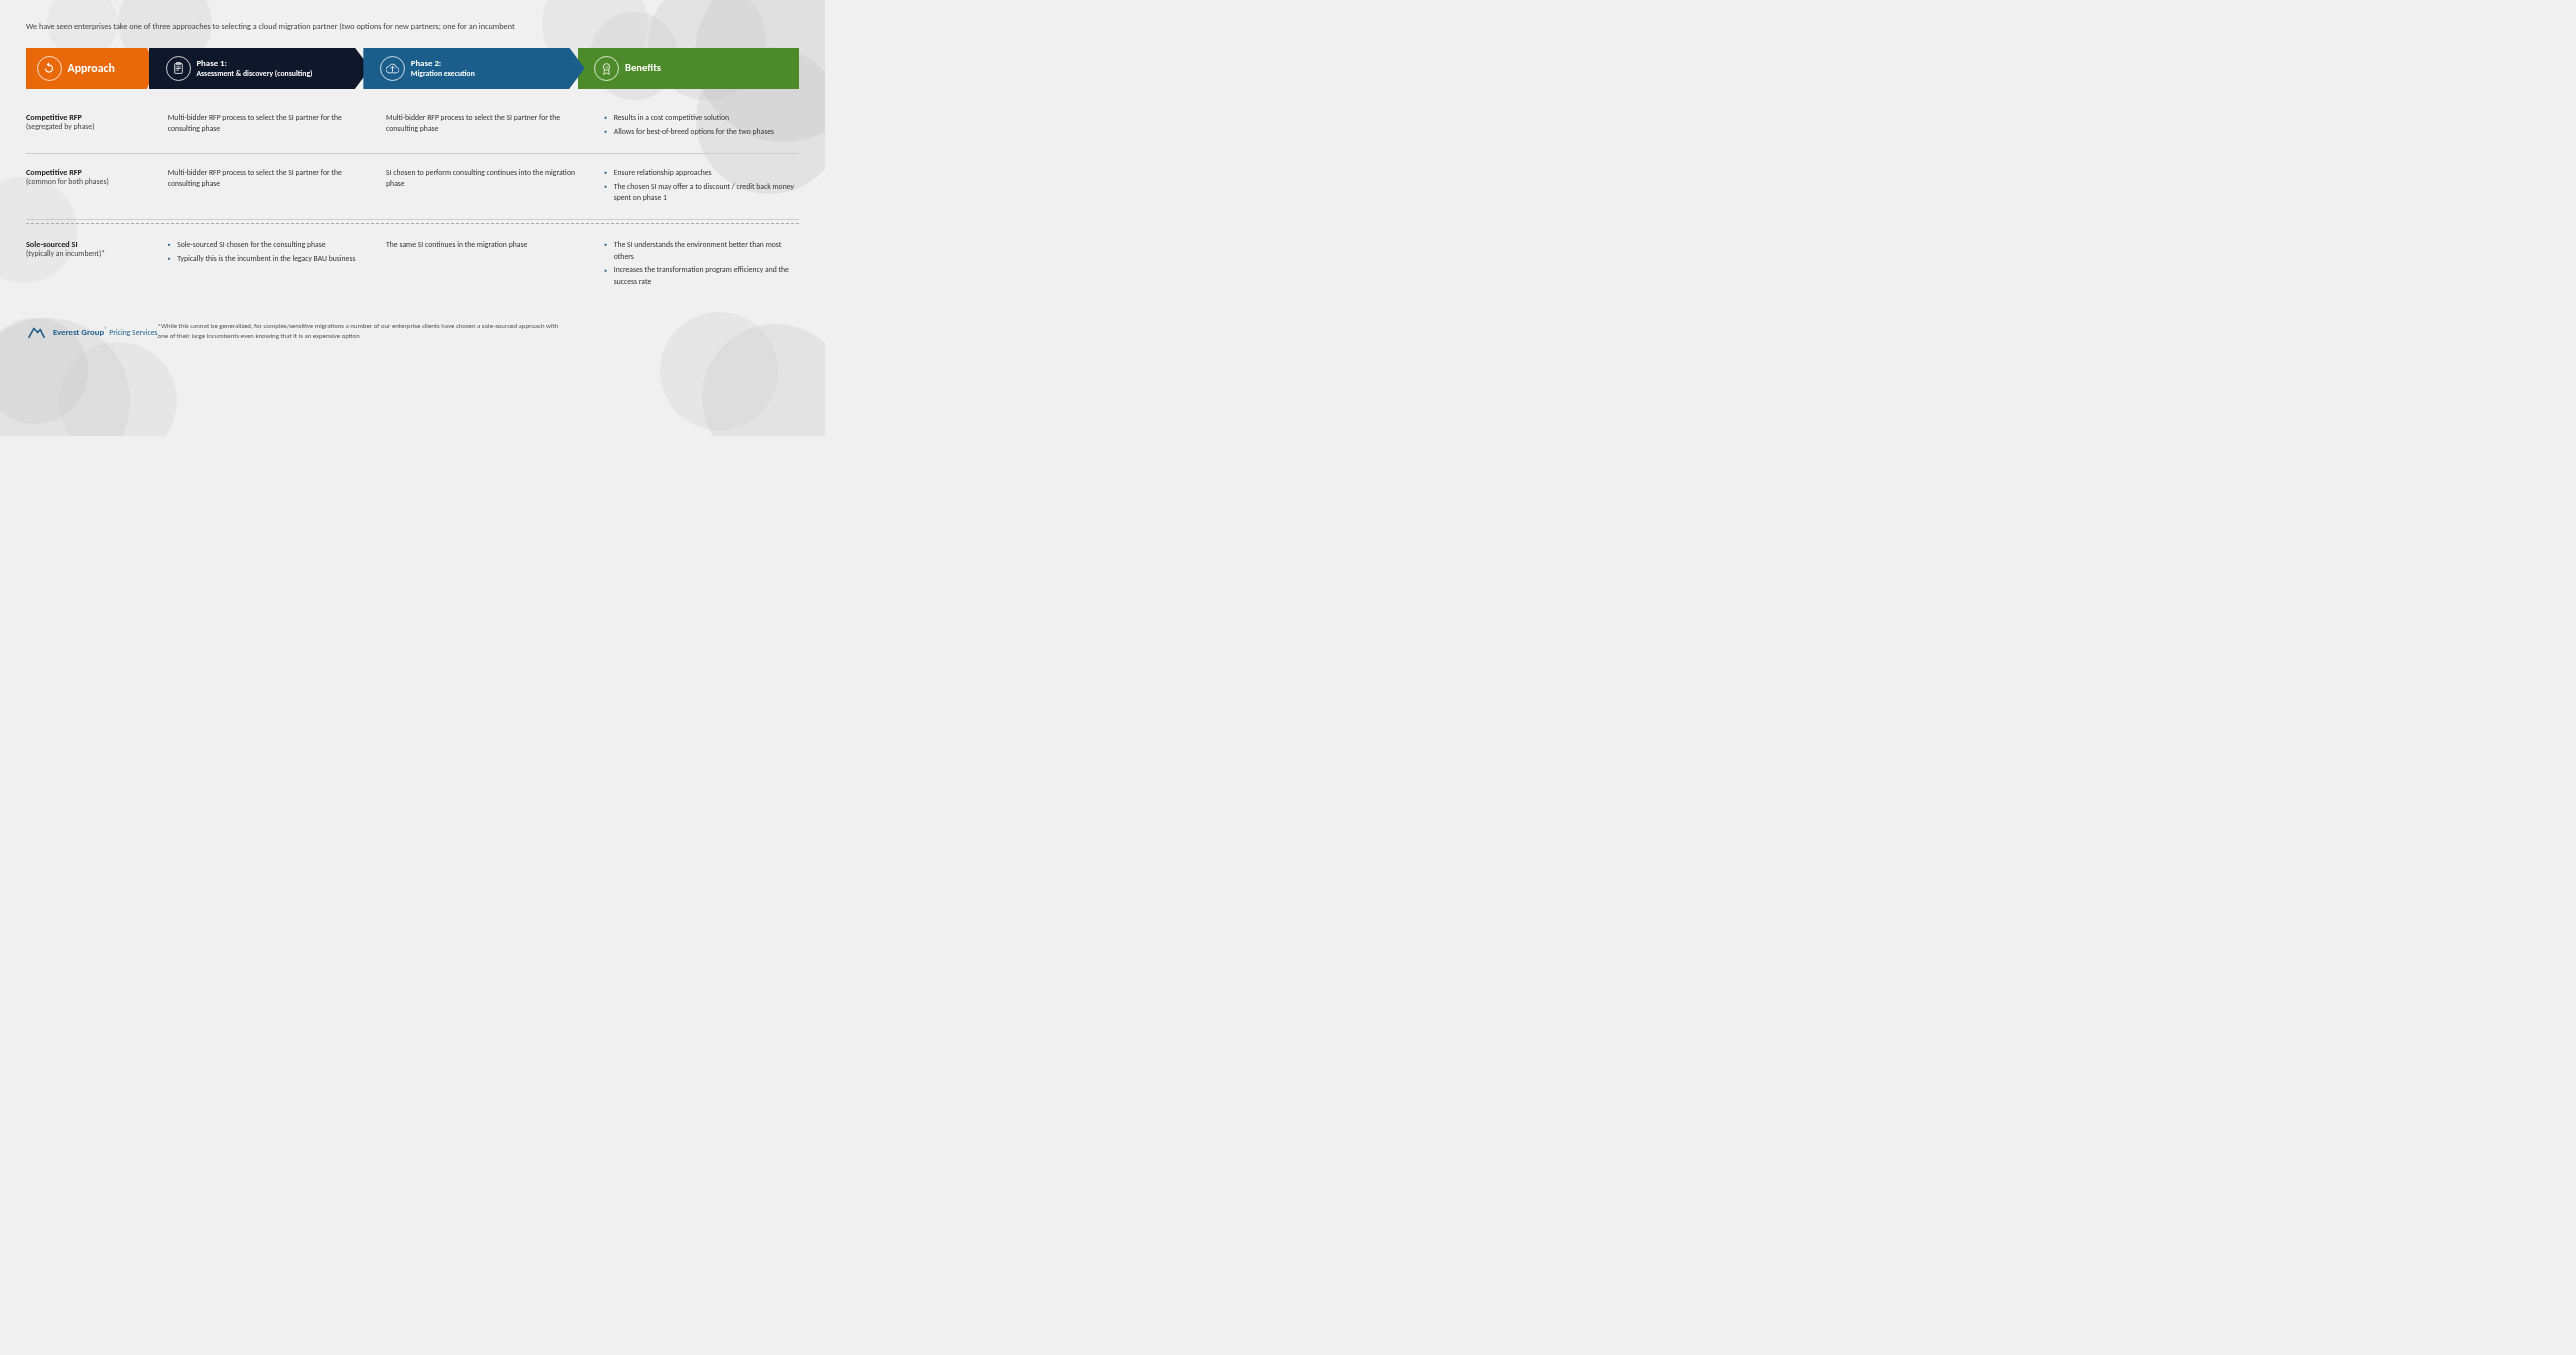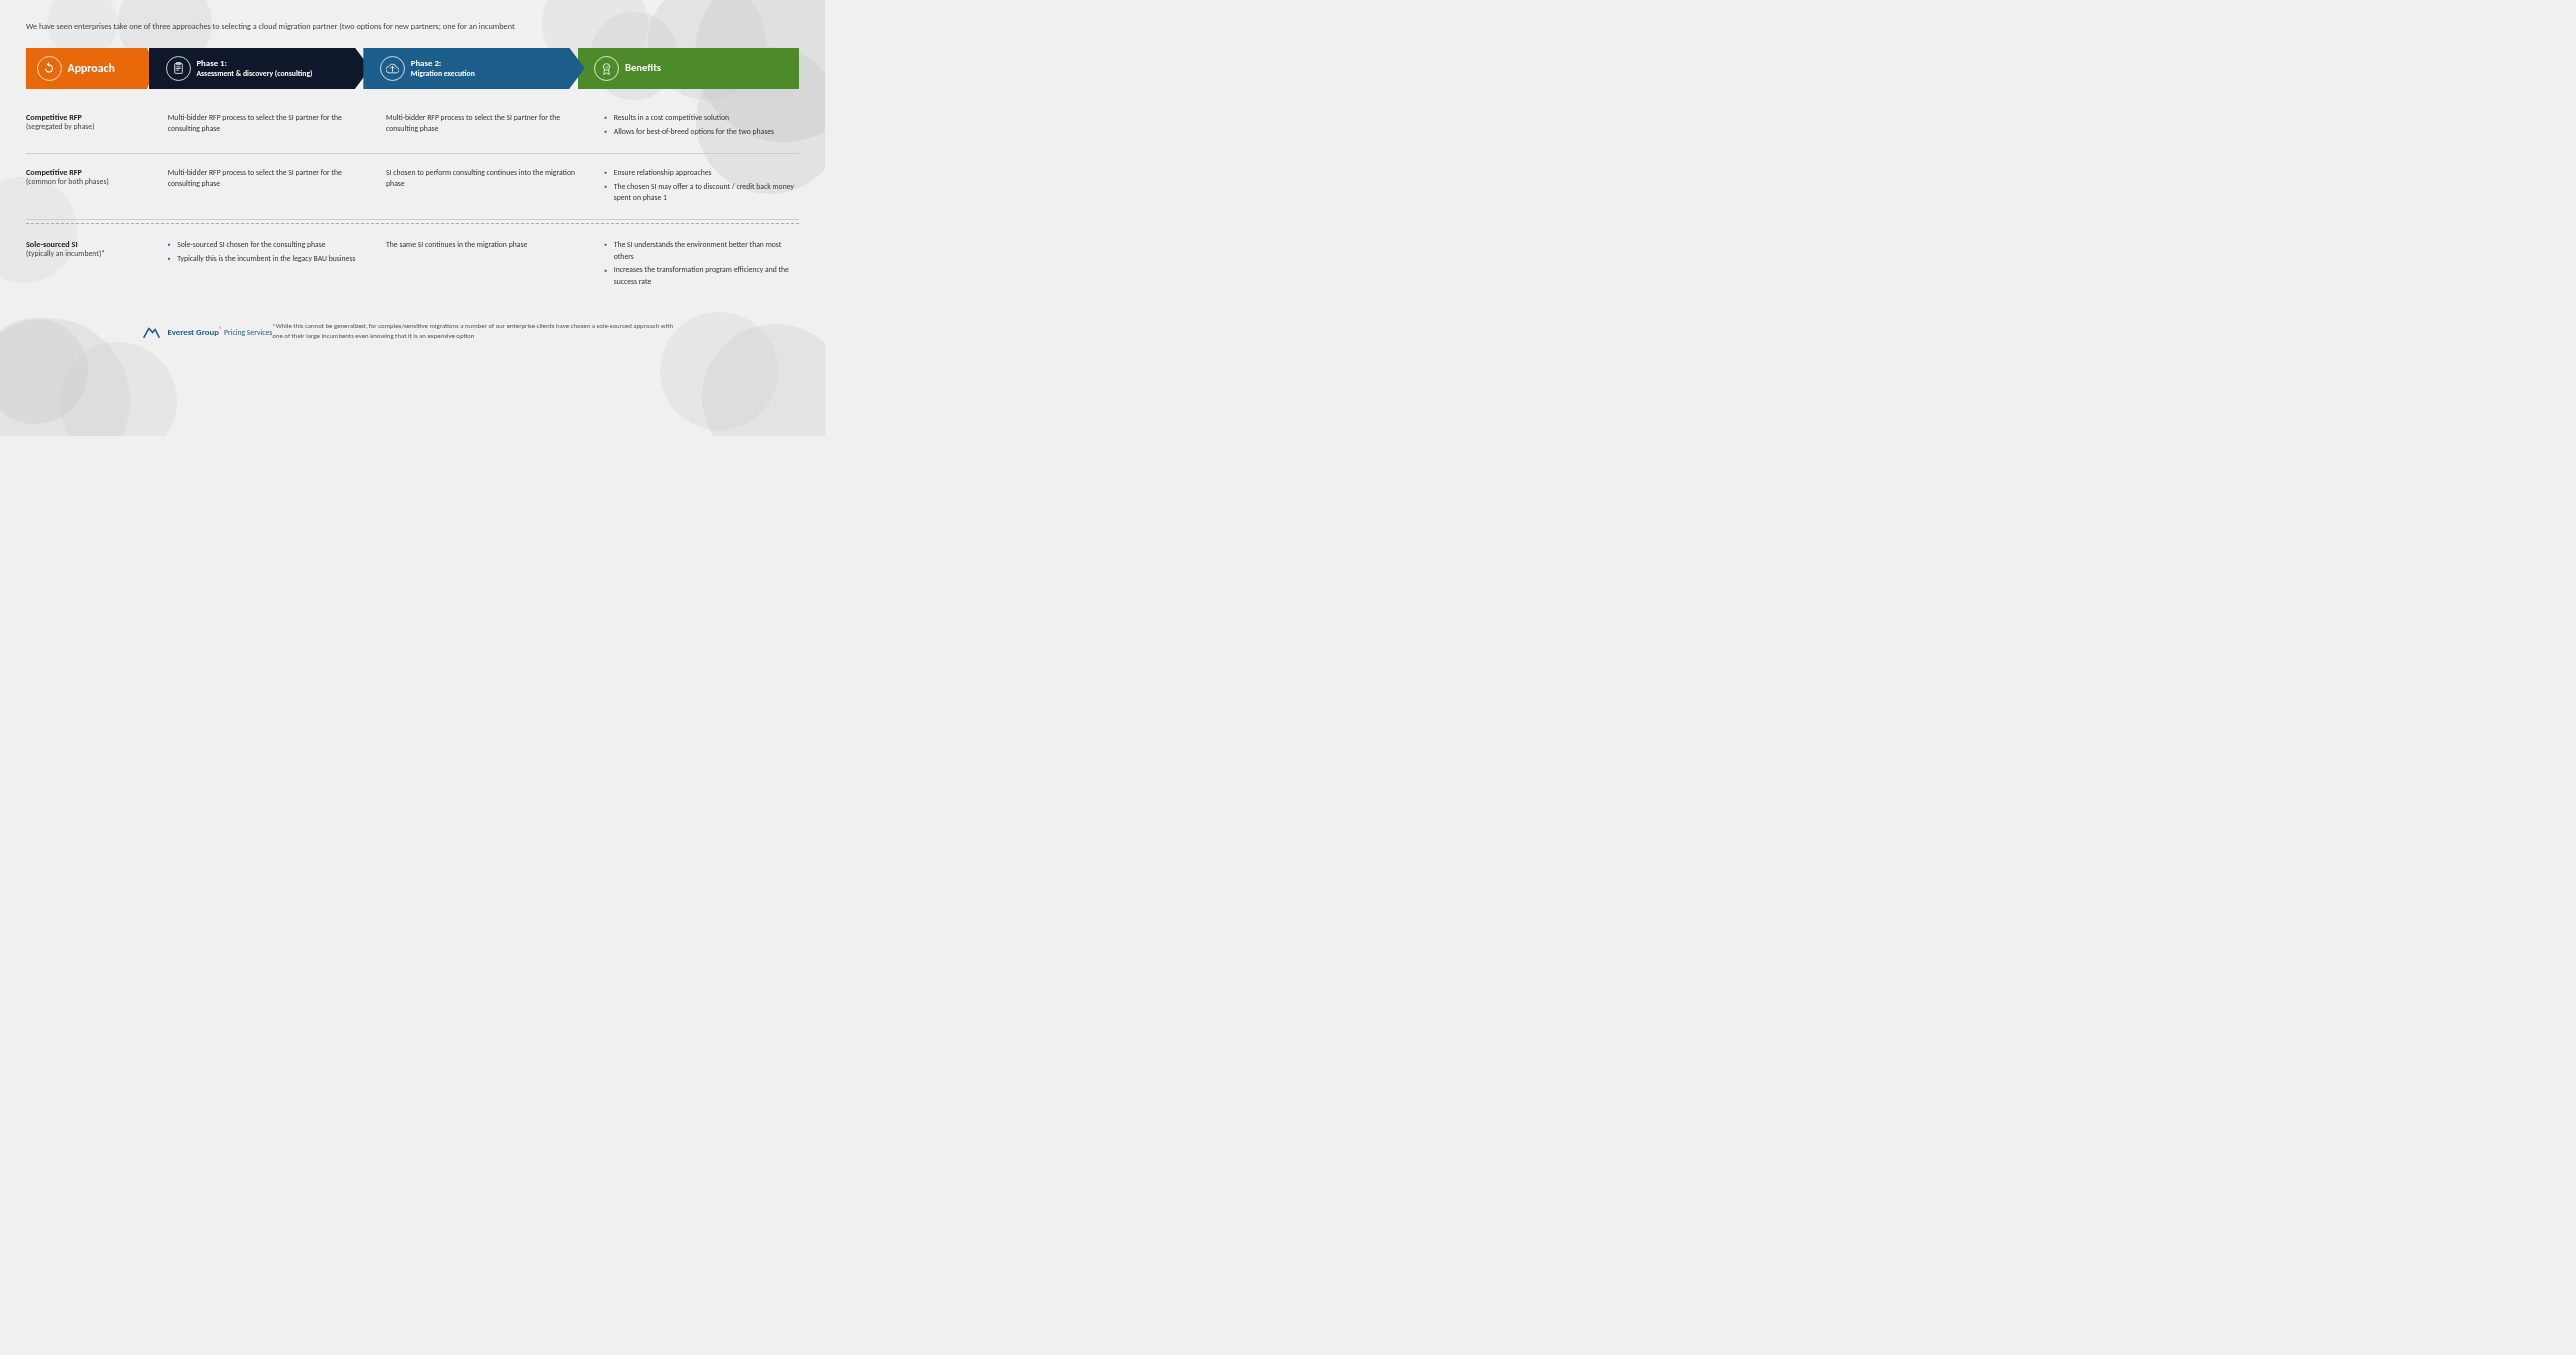--- a/index.html
+++ b/index.html
@@ -188,21 +188,21 @@
       left: 0;
       color: #1B5E8B;
       font-size: 4.7px;
       top: 2.4px;
     }
 
     
     .footer {
       display: flex;
       align-items: flex-start;
-      justify-content: center;
+      justify-content: flex-start;
       margin-top: 11.8px;
       padding-top: 5.9px;
     }
 
     .logo-area {
       display: flex;
       align-items: center;
       gap: 5.9px;
     }
 

